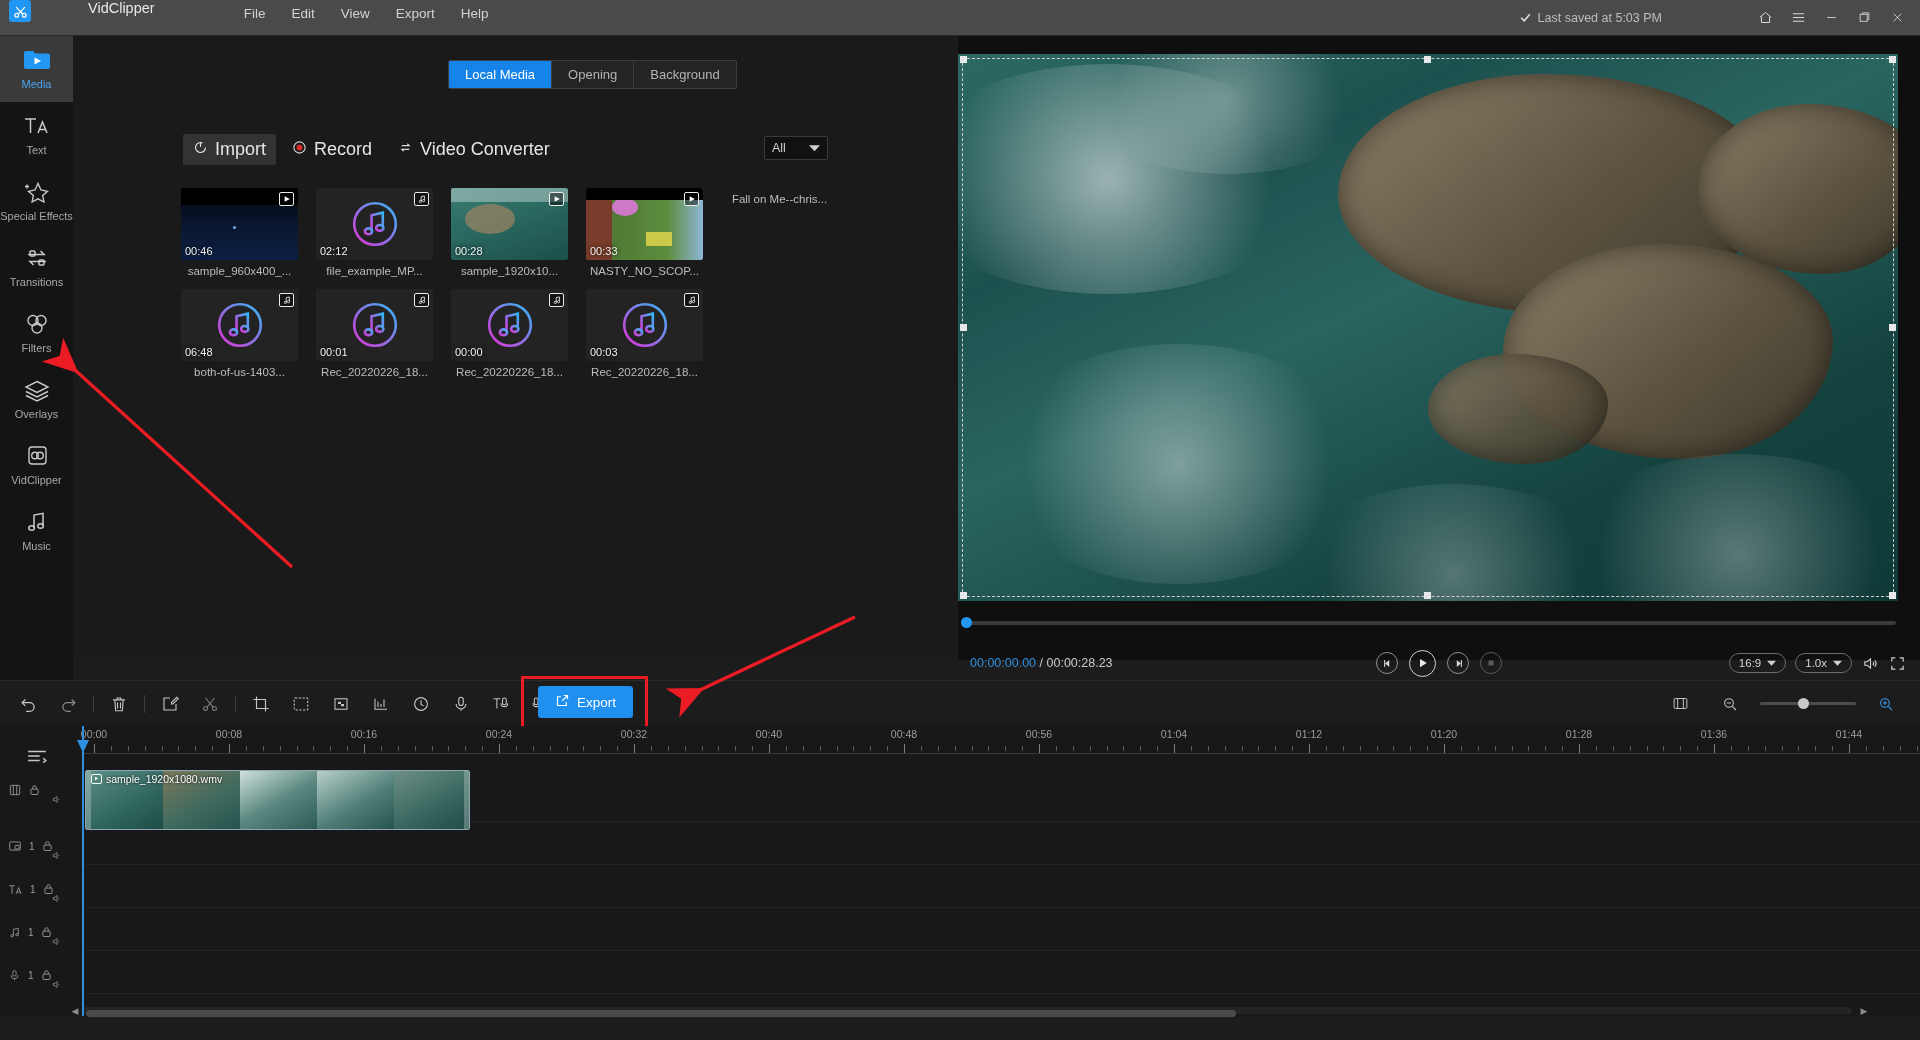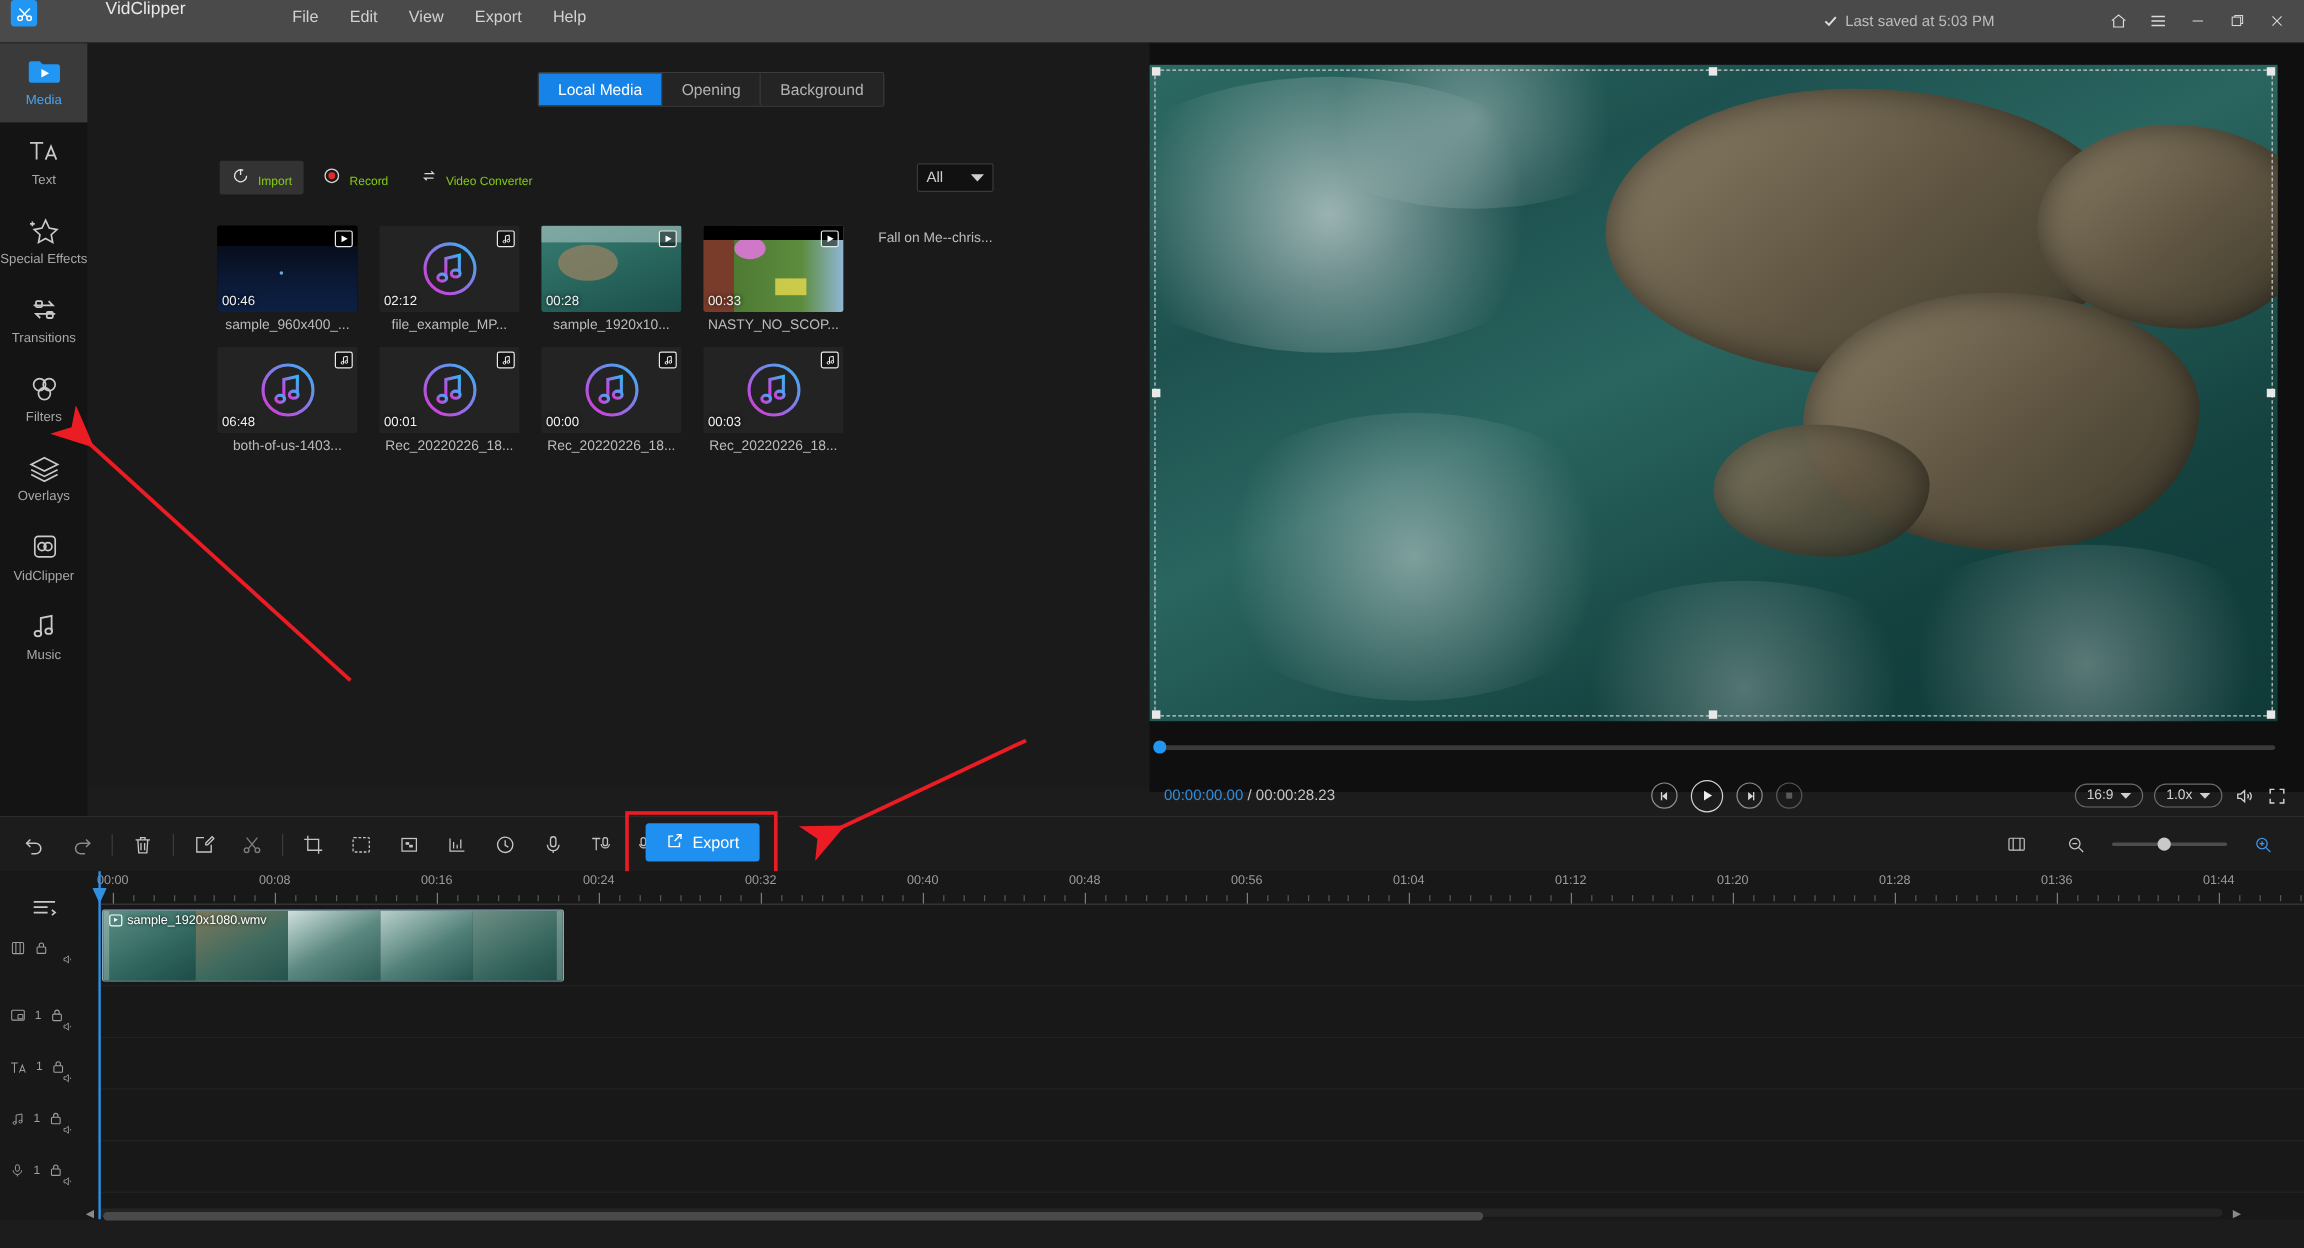--- a/index.html
+++ b/index.html
@@ -67,22 +67,22 @@
     padding: 6px 16px; font-size: 13px; color: #b4b4b4; cursor: default;
     border-right: 1px solid #3d3d3d; background: #242424;
   }
   .tab:last-child { border-right: none; }
   .tab.active { background: #1683e8; color: #fff; }
 
   #mtoolbar {
     position: absolute; left: 110px; top: 98px; display: flex; align-items: center; gap: 6px;
   }
   .mtool {
-    display: flex; align-items: flex-end; gap: 7px; padding: 5px 10px;
-    font-size: 10px; color: #84cc16; cursor: default; border-radius: 2px;
+    display: flex; align-items: flex-start; gap: 7px; padding: 5px 10px;
+    font-size: 18px; color: #e5e5e5; cursor: default; border-radius: 2px;
   }
   .mtool.sel { background: #333; }
 
   #filter-dd {
     position: absolute; right: 130px; top: 100px;
     width: 64px; display: flex; align-items: center; justify-content: space-between;
     background: #111; border: 1px solid #3a3a3a; border-radius: 2px;
     padding: 4px 7px; font-size: 12.5px; color: #cfcfcf; cursor: default;
   }
 
@@ -208,21 +208,21 @@
   #ruler-base { position: absolute; left: 0; bottom: 0; width: 1838px; height: 1px; background: #3a3a3a; }
 
   #playhead { position: absolute; left: 82px; top: 0; width: 2px; height: 290px; background: #2f8fe0; z-index: 9; }
   #playhead-top {
     position: absolute; left: -5px; top: 14px; width: 12px; height: 13px;
     background: #2f8fe0; clip-path: polygon(0 0, 100% 0, 50% 100%);
   }
 
   .track-lane { position: absolute; left: 82px; width: 1838px; border-bottom: 1px solid #222; }
   #video-clip {
-    position: absolute; left: 85px; top: 32px; width: 385px; height: 60px;
+    position: absolute; left: 85px; top: 44px; width: 385px; height: 60px;
     border: 1px solid #8ea7b5; border-radius: 2px; overflow: hidden;
     background: #1d3b34; cursor: default;
   }
   #clip-label {
     position: absolute; left: 0; top: 0; height: 15px; display: flex; align-items: center; gap: 4px;
     padding: 0 5px; font-size: 10.5px; color: #fff; text-shadow: 0 0 3px #000; z-index: 3;
   }
   .clip-frame { position: absolute; top: 0; height: 60px; width: 77px; }
   #clip-handle-l, #clip-handle-r {
     position: absolute; top: 0; width: 5px; height: 100%; background: rgba(255,255,255,.25); z-index: 2;

